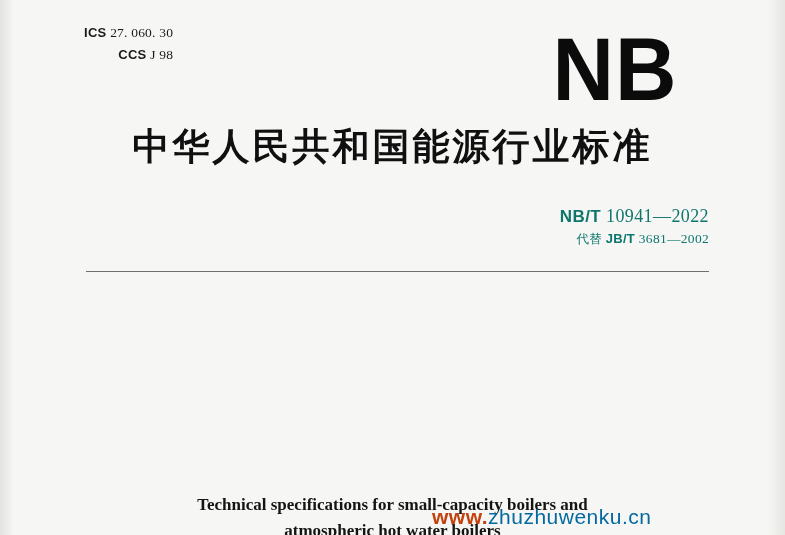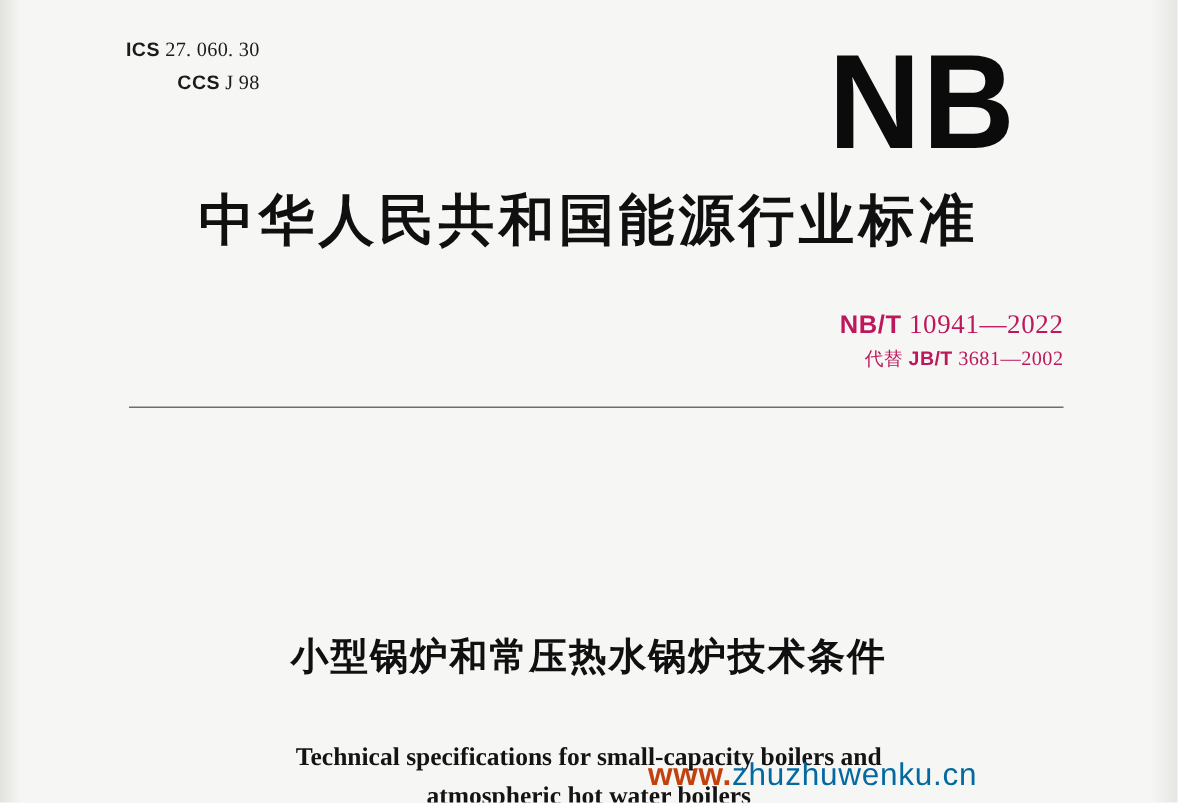--- a/index.html
+++ b/index.html
@@ -91,21 +91,21 @@
     font-size: 37px;
     letter-spacing: 3px;
     color: #101010;
   }
 
   .std-no {
     position: absolute;
     top: 206px;
     right: 76px;
     text-align: right;
-    color: #be185d;
+    color: #0f766e;
   }
   .std-no .num {
     font-family: "Liberation Serif", serif;
     font-size: 18px;
     letter-spacing: 0.4px;
     white-space: nowrap;
   }
   .std-no .num b {
     font-family: "Liberation Sans", sans-serif;
     font-weight: bold;
@@ -204,21 +204,20 @@
     </div>
     <div class="replaces">
       <span class="cn">代替</span>
       <b>JB/T</b>
       <span>3681—2002</span>
     </div>
   </div>
 
   <div class="rule"></div>
 
-  <div class="subject-cn">小型锅炉和常压热水锅炉技术条件</div>
 
   <div class="subject-en">
     <div>Technical specifications for small-capacity boilers and</div>
     <div>atmospheric hot water boilers</div>
   </div>
 
   <div class="watermark">
     <span class="w1">www.</span><span class="w2">zhuzhuwenku.cn</span>
   </div>
 

